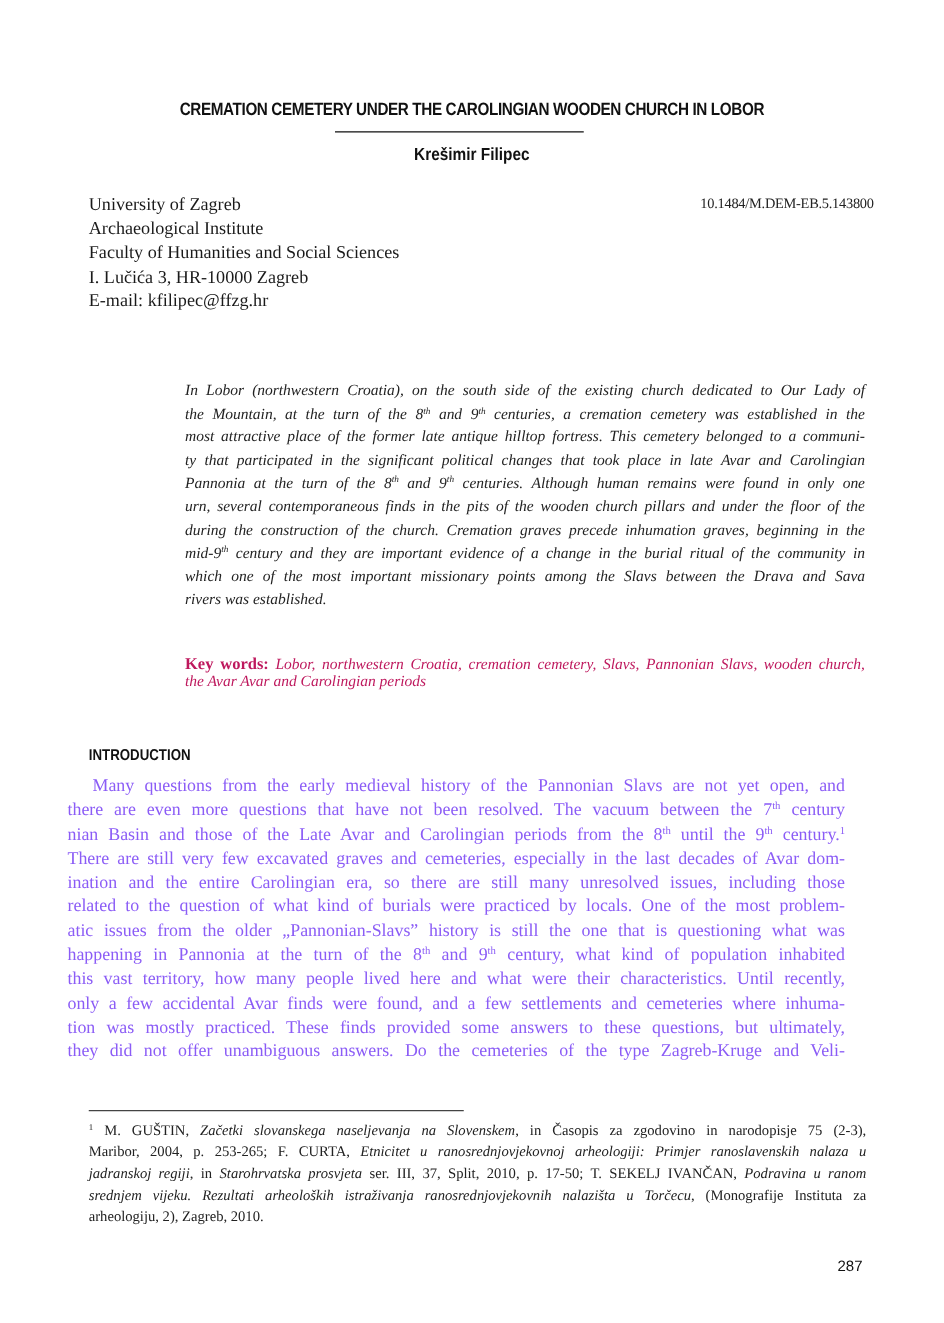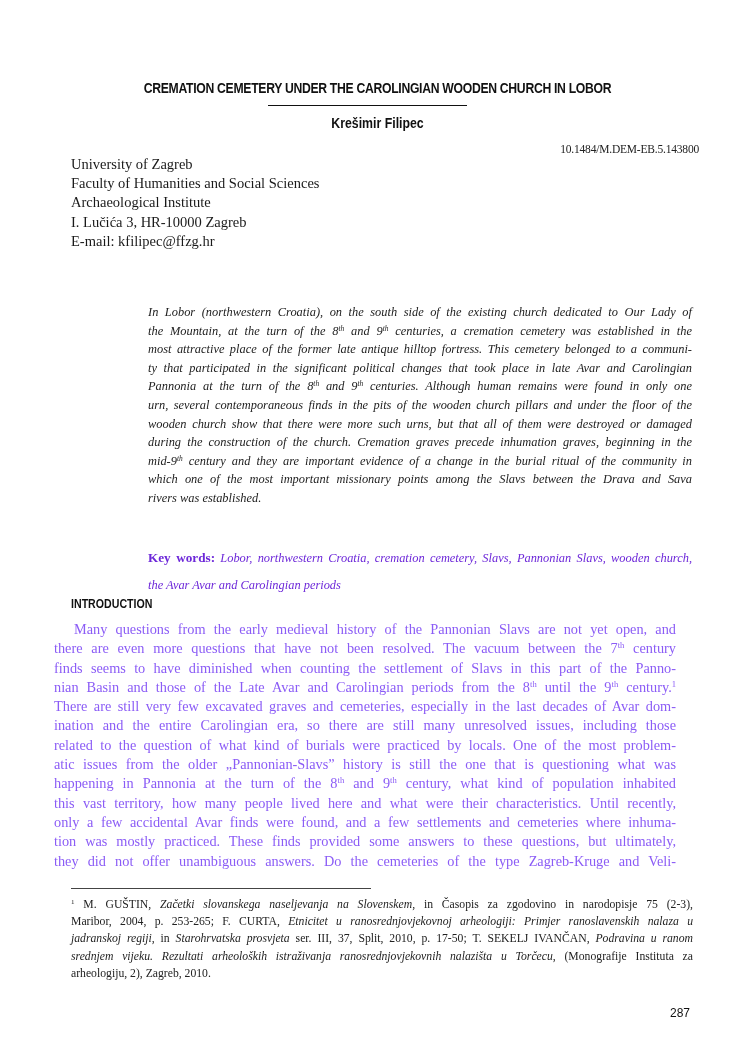--- a/index.html
+++ b/index.html
@@ -25,34 +25,34 @@
       font-weight: bold; font-size: 14px;
       transform: scaleX(0.88); transform-origin: center;
       color: #111;
     }
     .affil {
       position: absolute; top: 155px; left: 71px;
       font-size: 14.5px; line-height: 19.2px; color: #1a1a1a;
     }
     .affil div { white-space: nowrap; }
     .doi {
-      position: absolute; top: 143px; right: 56px;
+      position: absolute; top: 157px; right: 56px;
       font-size: 11.5px; color: #222; letter-spacing: -0.2px;
     }
     .abstract {
       position: absolute; top: 303px; left: 148px; width: 544px;
       font-style: italic; font-size: 12.4px; line-height: 18.6px;
       text-align: justify; color: #222;
     }
     .abstract .ln { display: block; text-align-last: justify; white-space: nowrap; }
     .abstract .ln.last { text-align-last: left; }
     sup { font-size: 0.6em; line-height: 0; vertical-align: 0.55em; }
     .keywords {
-      position: absolute; top: 544px; left: 148px; width: 544px;
-      font-size: 12.4px; line-height: 27px; color: #6d28d9;
+      position: absolute; top: 524px; left: 148px; width: 544px;
+      font-size: 12.4px; line-height: 14px; color: #be185d;
     }
     .keywords .ln { display: block; white-space: nowrap; text-align-last: justify; }
     .keywords .ln.last { text-align-last: left; }
     .keywords .kw-label { font-weight: bold; font-style: normal; font-size: 13.2px; }
     .keywords .kw-text { font-style: italic; }
     .section-heading {
       position: absolute; top: 597px; left: 71px;
       font-family: "Liberation Sans", "DejaVu Sans", sans-serif;
       font-weight: bold; font-size: 12.5px;
       transform: scaleX(0.85); transform-origin: left;
@@ -83,52 +83,50 @@
   </style>
 </head>
 <body>
 
 <div class="title">CREMATION CEMETERY UNDER THE CAROLINGIAN WOODEN CHURCH IN LOBOR</div>
 <div class="title-rule"></div>
 <div class="author">Krešimir Filipec</div>
 
 <div class="affil">
   <div>University of Zagreb</div>
+  <div>Archaeological Institute</div>
   <div>Faculty of Humanities and Social Sciences</div>
-  <div>Archaeological Institute</div>
   <div>I. Lučića 3, HR-10000 Zagreb</div>
   <div>E-mail: kfilipec@ffzg.hr</div>
 </div>
 <div class="doi">10.1484/M.DEM-EB.5.143800</div>
 
 <div class="abstract">
   <span class="ln"><span>In Lobor (northwestern Croatia), on the south side of the existing church dedicated to Our Lady of</span></span>
   <span class="ln"><span>the Mountain, at the turn of the 8</span><sup>th</sup><span> and 9</span><sup>th</sup><span> centuries, a cremation cemetery was established in the</span></span>
   <span class="ln"><span>most attractive place of the former late antique hilltop fortress. This cemetery belonged to a communi-</span></span>
   <span class="ln"><span>ty that participated in the significant political changes that took place in late Avar and Carolingian</span></span>
   <span class="ln"><span>Pannonia at the turn of the 8</span><sup>th</sup><span> and 9</span><sup>th</sup><span> centuries. Although human remains were found in only one</span></span>
   <span class="ln"><span>urn, several contemporaneous finds in the pits of the wooden church pillars and under the floor of the</span></span>
-  <span class="ln"><span>wooden church show that there were more such urns, but that all of them were destroyed or damaged</span></span>
   <span class="ln"><span>during the construction of the church. Cremation graves precede inhumation graves, beginning in the</span></span>
   <span class="ln"><span>mid-9</span><sup>th</sup><span> century and they are important evidence of a change in the burial ritual of the community in</span></span>
   <span class="ln"><span>which one of the most important missionary points among the Slavs between the Drava and Sava</span></span>
   <span class="ln last"><span>rivers was established.</span></span>
 </div>
 
 <div class="keywords">
   <span class="ln"><span class="kw-label">Key words:</span><span class="kw-text"> Lobor, northwestern Croatia, cremation cemetery, Slavs, Pannonian Slavs, wooden church,</span></span>
   <span class="ln last kw-text">the Avar Avar and Carolingian periods</span>
 </div>
 
 <div class="section-heading">INTRODUCTION</div>
 
 <div class="body-text">
   <span class="ln first"><span>Many questions from the early medieval history of the Pannonian Slavs are not yet open, and</span></span>
   <span class="ln"><span>there are even more questions that have not been resolved. The vacuum between the 7</span><sup>th</sup><span> century</span></span>
-  <span class="ln"><span>finds seems to have diminished when counting the settlement of Slavs in this part of the Panno-</span></span>
   <span class="ln"><span>nian Basin and those of the Late Avar and Carolingian periods from the 8</span><sup>th</sup><span> until the 9</span><sup>th</sup><span> century.</span><sup>1</sup></span>
   <span class="ln"><span>There are still very few excavated graves and cemeteries, especially in the last decades of Avar dom-</span></span>
   <span class="ln"><span>ination and the entire Carolingian era, so there are still many unresolved issues, including those</span></span>
   <span class="ln"><span>related to the question of what kind of burials were practiced by locals. One of the most problem-</span></span>
   <span class="ln"><span>atic issues from the older „Pannonian-Slavs” history is still the one that is questioning what was</span></span>
   <span class="ln"><span>happening in Pannonia at the turn of the 8</span><sup>th</sup><span> and 9</span><sup>th</sup><span> century, what kind of population inhabited</span></span>
   <span class="ln"><span>this vast territory, how many people lived here and what were their characteristics. Until recently,</span></span>
   <span class="ln"><span>only a few accidental Avar finds were found, and a few settlements and cemeteries where inhuma-</span></span>
   <span class="ln"><span>tion was mostly practiced. These finds provided some answers to these questions, but ultimately,</span></span>
   <span class="ln"><span>they did not offer unambiguous answers. Do the cemeteries of the type Zagreb-Kruge and Veli-</span></span>

